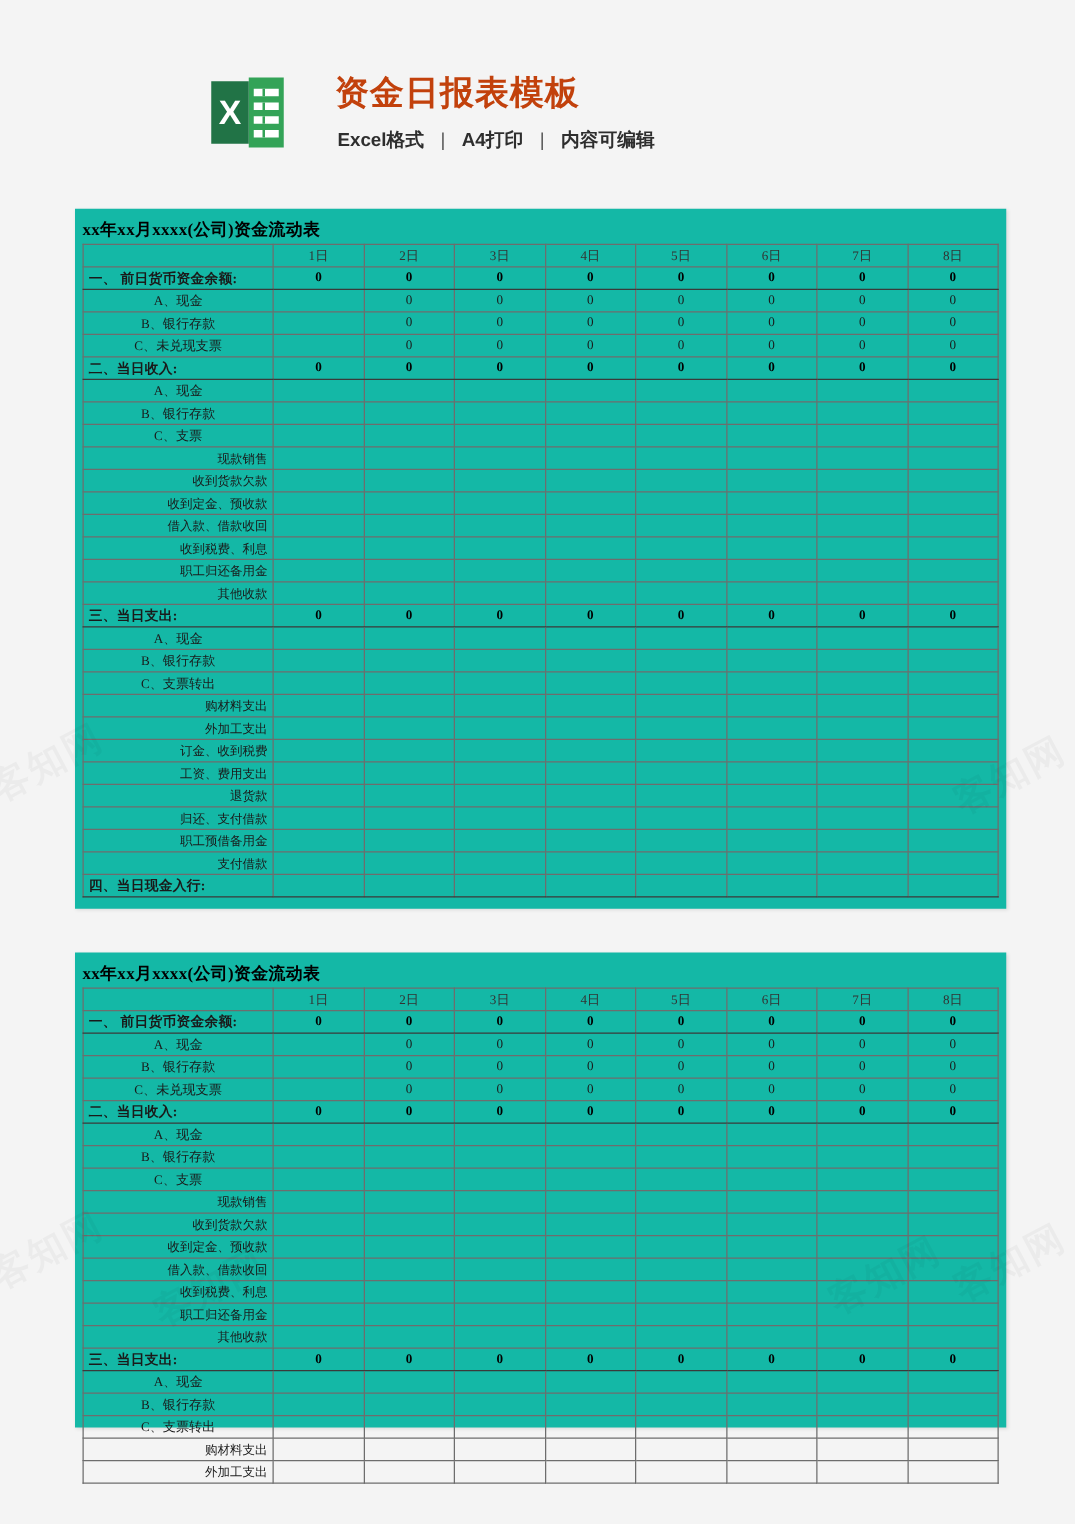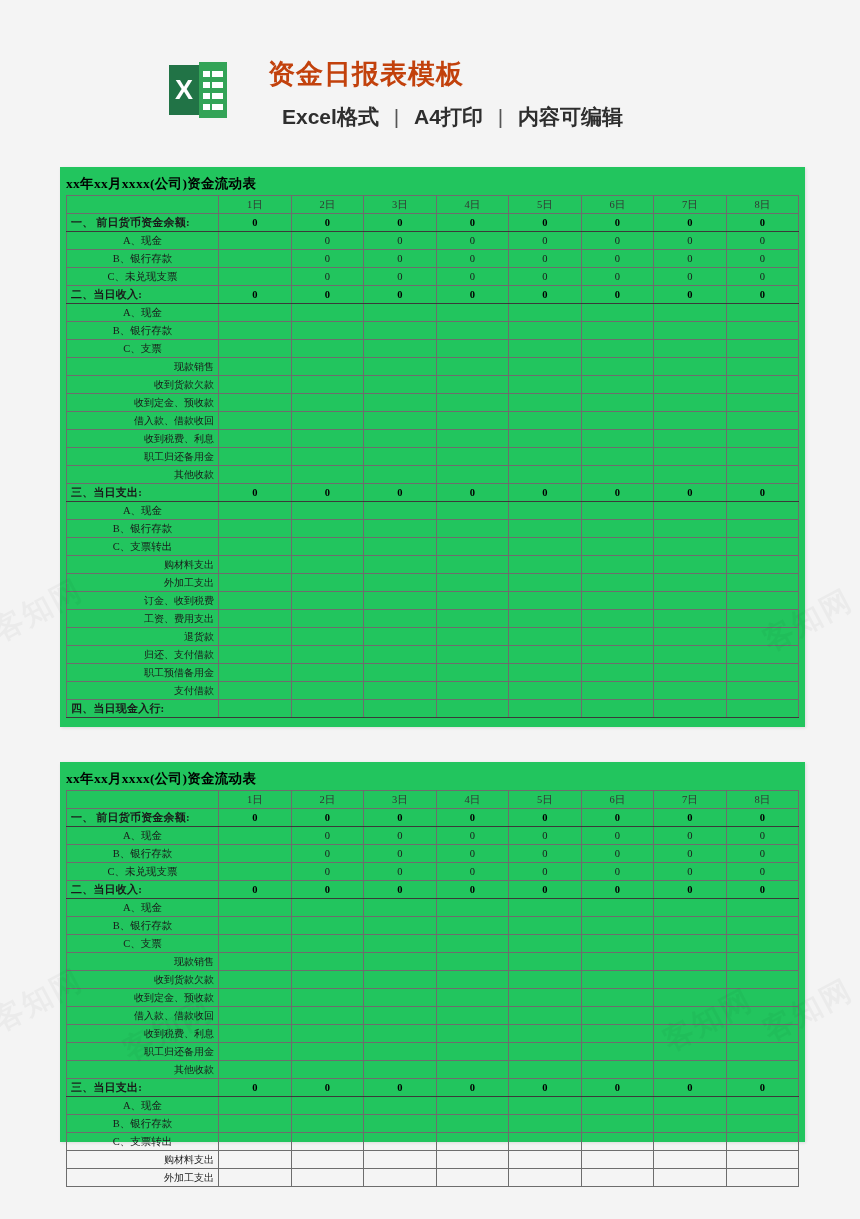--- a/index.html
+++ b/index.html
@@ -99,37 +99,37 @@
     left: 268px;
     top: 56px;
     font-size: 27px;
     font-weight: 700;
     color: #c2410c;
     letter-spacing: 1px;
     white-space: nowrap;
   }
   .doc-subtitle {
     position: absolute;
-    left: 282px;
+    left: 270px;
     top: 103px;
-    font-size: 21px;
+    font-size: 15px;
     font-weight: 700;
     color: #2e2e2e;
     white-space: nowrap;
   }
   .doc-subtitle .sep {
     color: #555;
     font-weight: 400;
     padding: 0 9px;
   }
 
   
   .sheet-card {
     position: absolute;
-    background: #22c55e;
+    background: #14b8a6;
     box-shadow: 1px 1px 3px rgba(0,0,0,0.10);
     z-index: 2;
   }
   #sheet-card-1 {
     left: 60px;
     top: 167px;
     width: 745px;
     height: 560px;
   }
   #sheet-card-2 {

